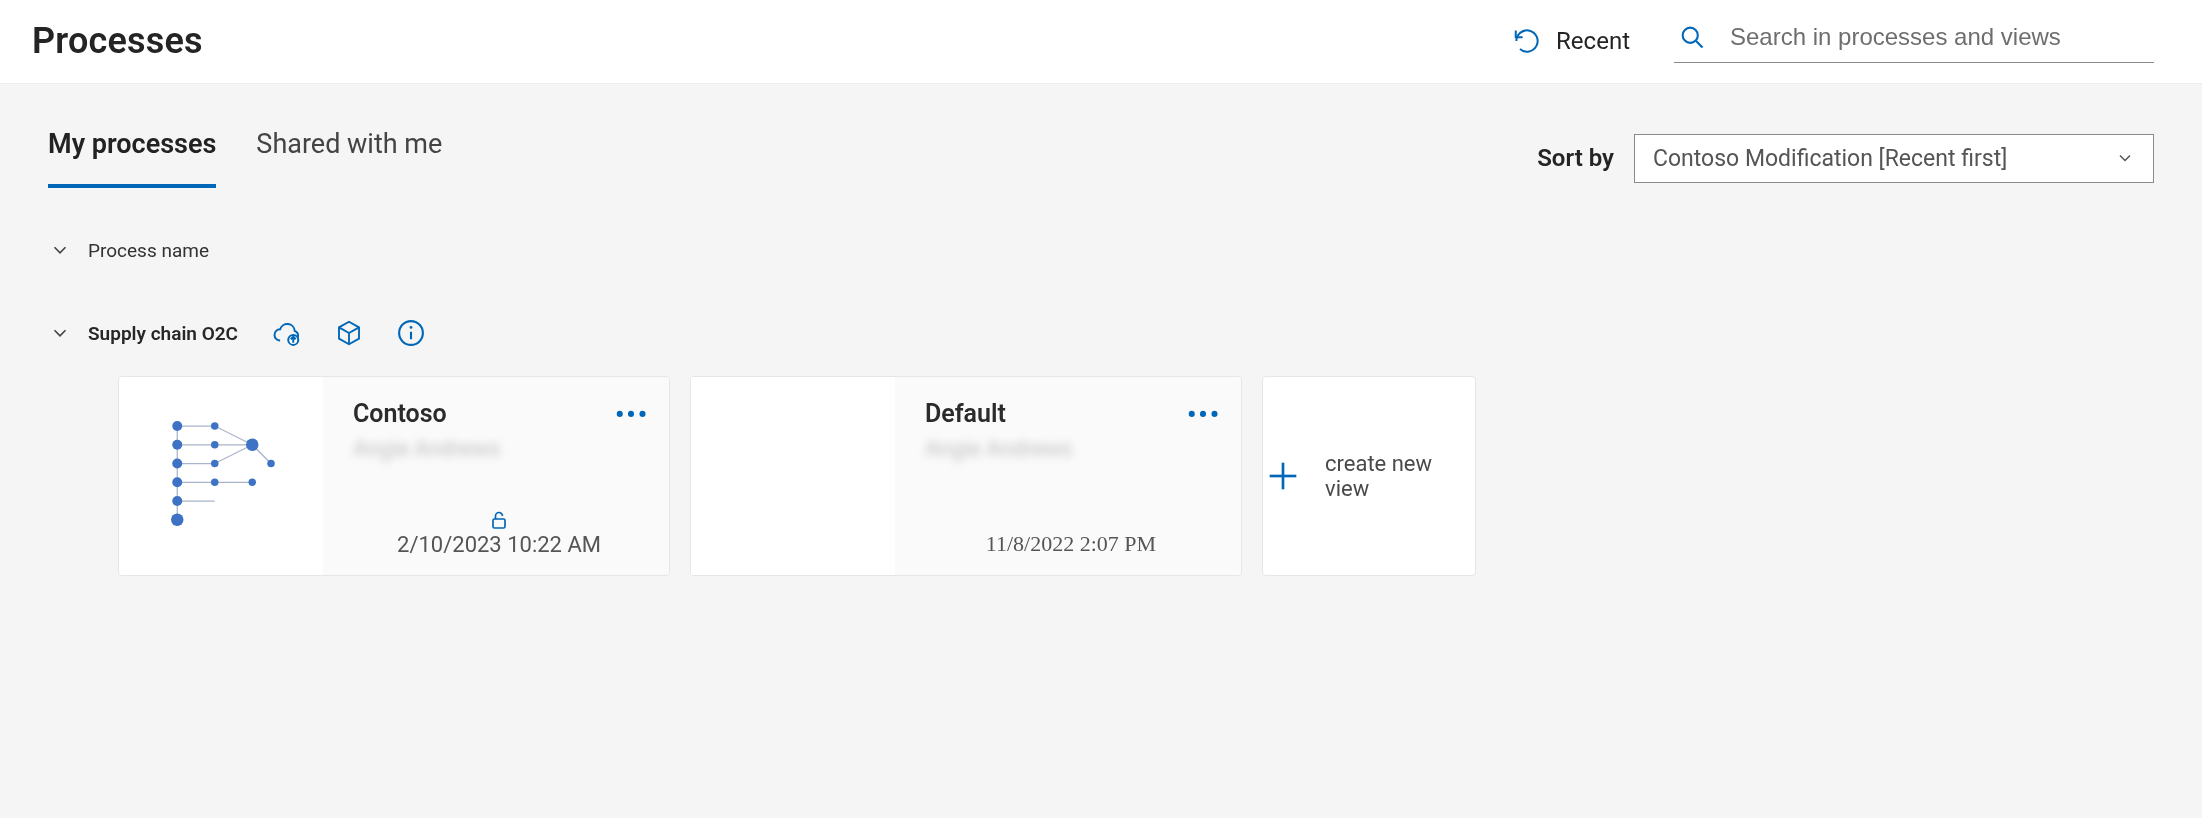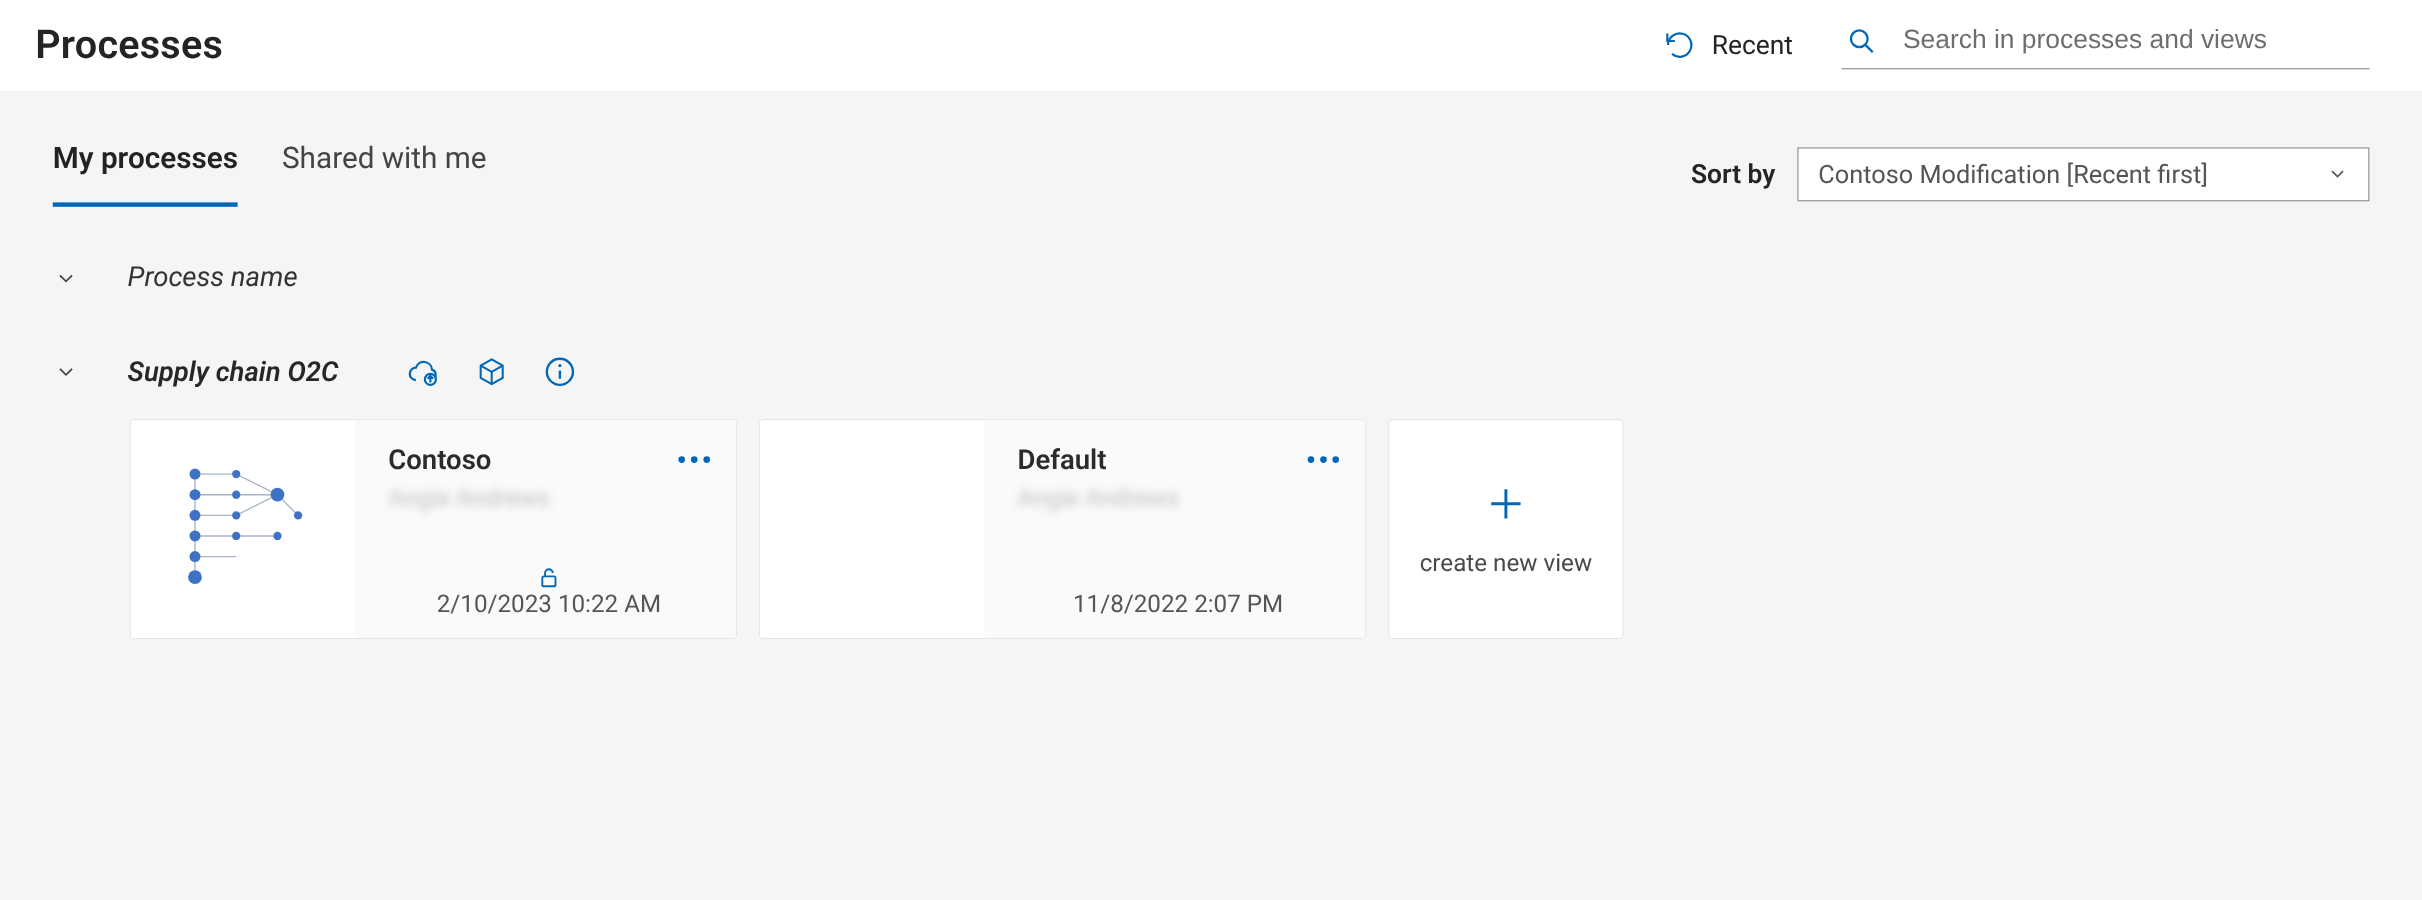--- a/index.html
+++ b/index.html
@@ -119,26 +119,25 @@
     display:flex;
     align-items:center;
     justify-content:space-between;
     cursor:pointer;
   }
 
   
   .group-header{
     display:flex;
     align-items:center;
-    gap:44px;
-    font-size:25px;
+    gap:16px;
+    font-size:19px;
     margin-top:50px;
     color:#333;
     font-weight:400;
-    font-style:italic;
   }
   .group-header.section{
     margin-top:56px;
     font-weight:600;
     color:#272727;
     text-align:center;
   }
   .chev{
     width:24px;height:24px;
     display:flex;align-items:center;justify-content:center;
@@ -219,23 +218,23 @@
     font-weight:700;
   }
 
   .create-card{
     width:214px;
     height:200px;
     border:1px solid var(--card-border);
     border-radius:4px;
     background:#fff;
     display:flex;
-    flex-direction:column;
-    align-items:center;
-    justify-content:center;
+    flex-direction:row;
+    align-items:center;
+    justify-content:flex-start;
     gap:22px;
     cursor:pointer;
   }
   .plus{
     color:var(--accent);
   }
   .create-label{
     font-size:22px;
     color:#4a4a4a;
   }
@@ -386,21 +385,21 @@
         </div>
       </div>
     </div>
 
     <div class="card">
       <div class="thumb"></div>
       <div class="card-body">
         <div class="card-menu">•••</div>
         <div class="card-title">Default</div>
         <div class="card-sub">Angie Andrews</div>
-        <div class="card-footer" style="justify-content:flex-start;">
+        <div class="card-footer" style="justify-content:flex-start;font-family:Liberation Serif, serif;">
           <span>11/8/2022 2:07 PM</span>
         </div>
       </div>
     </div>
 
     <div class="create-card">
       <span class="plus ic">
         <svg width="40" height="40" viewBox="0 0 24 24" fill="none" stroke="currentColor" stroke-width="1.6">
           <line x1="12" y1="4" x2="12" y2="20"></line>
           <line x1="4" y1="12" x2="20" y2="12"></line>

